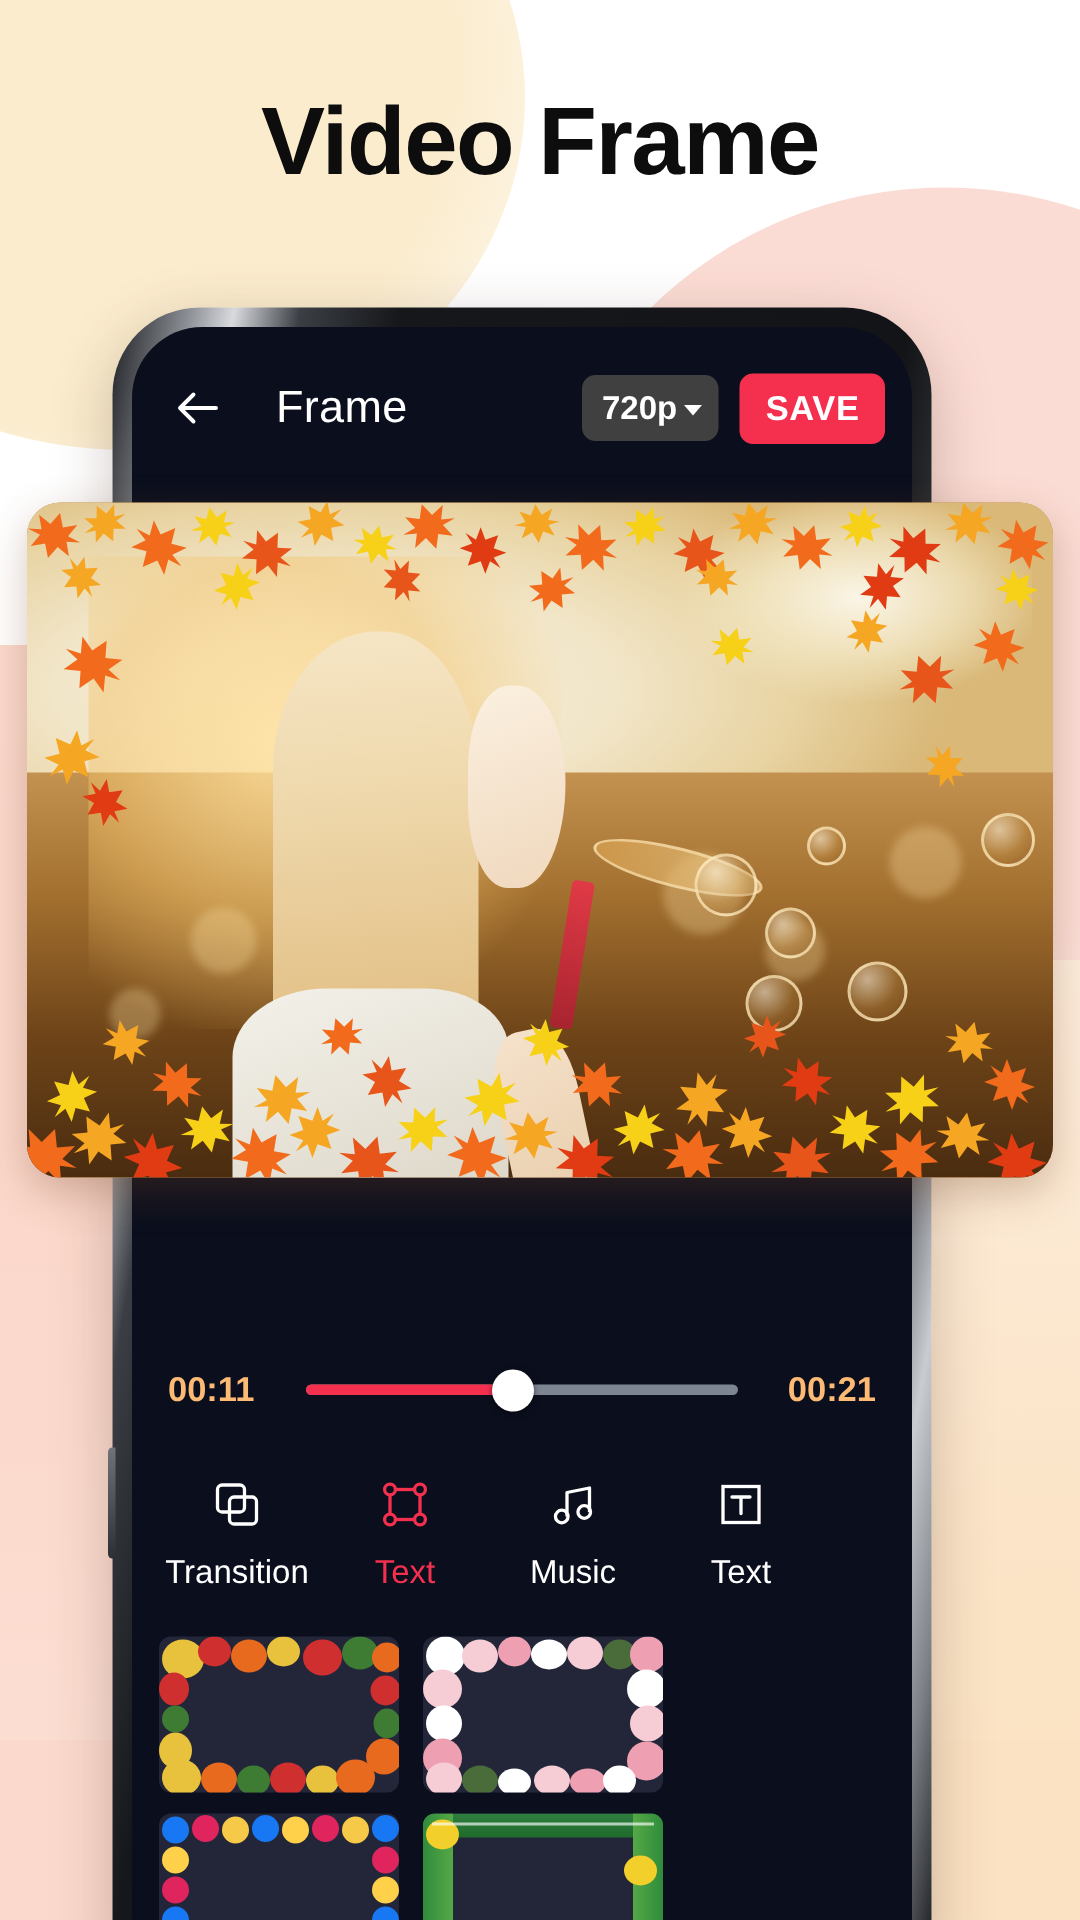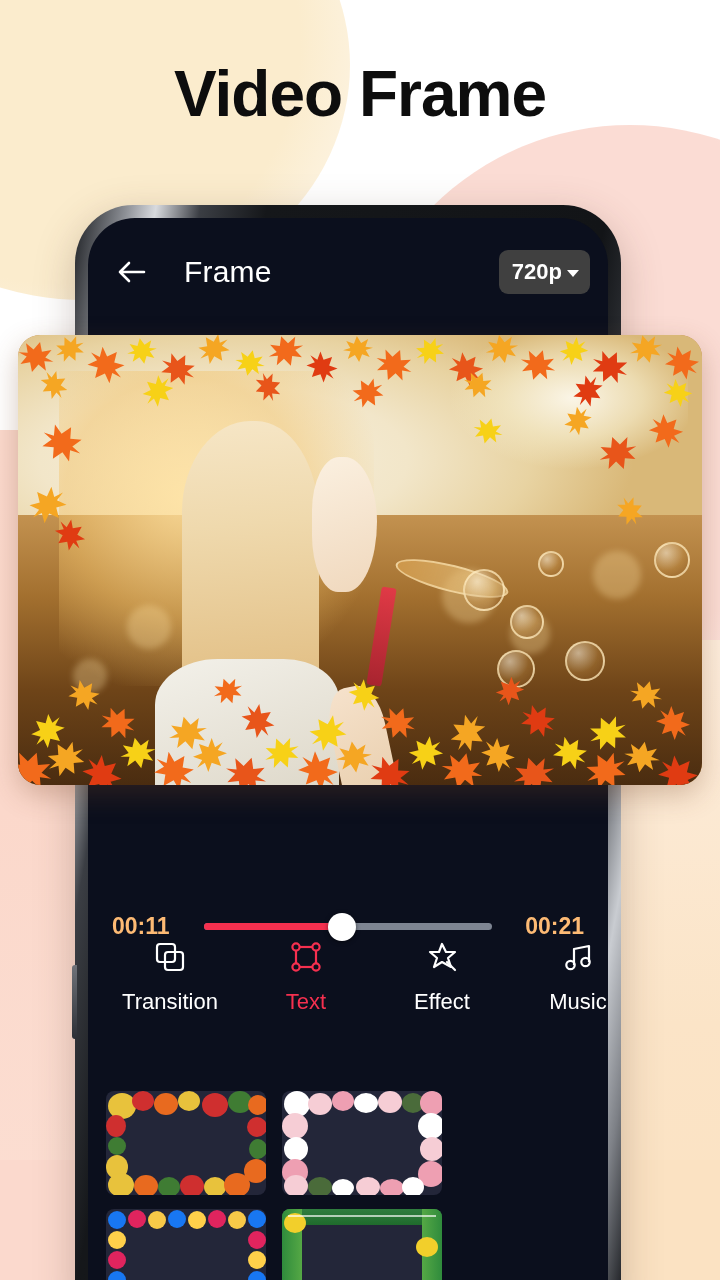--- a/index.html
+++ b/index.html
@@ -147,22 +147,22 @@
   .time-label.right { text-align:right; }
   .slider { flex:1 1 auto; position:relative; height:26px; display:flex; align-items:center; }
   .track { position:absolute; left:0; right:0; height:7px; border-radius:4px; background:#7e8592; }
   .track-fill { position:absolute; left:0; height:7px; border-radius:4px; background:#f5304f; width:48%; }
   .thumb {
     position:absolute; left:48%; width:28px; height:28px; border-radius:50%;
     background:#ffffff; transform:translateX(-50%); box-shadow:0 1px 4px rgba(0,0,0,.5);
   }
   
   .tabbar {
-    position:absolute; left:0; top:719px; width:100%;
-    display:flex; padding-left:26px;gap:24px;
+    position:absolute; left:0; top:765px; width:100%;
+    display:flex; padding-left:14px;
   }
   .tab { width:112px; flex:0 0 112px; display:flex; flex-direction:column; align-items:center; gap:12px; }
   .tab .tab-icon { height:40px; display:flex; align-items:center; justify-content:center; }
   .tab .tab-label { font-size:22px; color:#ffffff; white-space:nowrap; }
   .tab.active .tab-label { color:#f5304f; }
   
   .frames-grid {
     position:absolute; left:0; top:873px; width:100%;
     display:flex; flex-wrap:wrap; gap:14px 16px; padding:0 18px;
   }
@@ -199,20 +199,21 @@
         <svg viewBox="0 0 34 34" width="34" height="34" aria-hidden="true">
           <path d="M30 17 H6 M15 8 L6 17 L15 26" fill="none" stroke="#ffffff" stroke-width="2.6" stroke-linecap="round" stroke-linejoin="round"></path>
         </svg>
       </div>
       <div class="editor-title">Frame</div>
       <div class="header-spacer"></div>
       <div class="res-chip">
         <span>720p</span>
         <span class="caret"></span>
       </div>
+      <div class="save-btn">SAVE</div>
     </div>
 
     <div class="timeline">
       <div class="time-label">00:11</div>
       <div class="slider">
         <div class="track" style="background: rgb(126, 133, 146);"></div>
         <div class="track-fill" style="width: 48%; background: rgb(245, 48, 79);"></div>
         <div class="thumb" style="left: 48%;"></div>
       </div>
       <div class="time-label right">00:21</div>
@@ -235,29 +236,20 @@
             <rect x="7" y="7" width="20" height="20" fill="none" stroke="#f5304f" stroke-width="2.2"></rect>
             <circle cx="7" cy="7" r="3.6" fill="#0b0f1d" stroke="#f5304f" stroke-width="2.2"></circle>
             <circle cx="27" cy="7" r="3.6" fill="#0b0f1d" stroke="#f5304f" stroke-width="2.2"></circle>
             <circle cx="7" cy="27" r="3.6" fill="#0b0f1d" stroke="#f5304f" stroke-width="2.2"></circle>
             <circle cx="27" cy="27" r="3.6" fill="#0b0f1d" stroke="#f5304f" stroke-width="2.2"></circle>
           </svg>
         </span>
         <span class="tab-label">Text</span>
       </div>
 
-      <div class="tab">
-        <span class="tab-icon">
-          <svg width="34" height="34" viewBox="0 0 34 34">
-            <path d="M17 4 L21 12 L30 12 L23 18 L26 27 L17 22 L9 27 L12 18 L5 12 L14 12 Z" fill="none" stroke="#ffffff" stroke-width="2.2" stroke-linejoin="round"></path>
-            <path d="M22 22 L30 30" fill="none" stroke="#ffffff" stroke-width="2.2" stroke-linecap="round"></path>
-          </svg>
-        </span>
-        <span class="tab-label">Effect</span>
-      </div>
 
       <div class="tab">
         <span class="tab-icon">
           <svg width="34" height="34" viewBox="0 0 34 34">
             <path d="M13 25 V9 L28 6 V22" fill="none" stroke="#ffffff" stroke-width="2.2" stroke-linejoin="round"></path>
             <circle cx="9.5" cy="25" r="4.2" fill="none" stroke="#ffffff" stroke-width="2.2"></circle>
             <circle cx="24.5" cy="22" r="4.2" fill="none" stroke="#ffffff" stroke-width="2.2"></circle>
           </svg>
         </span>
         <span class="tab-label">Music</span>

